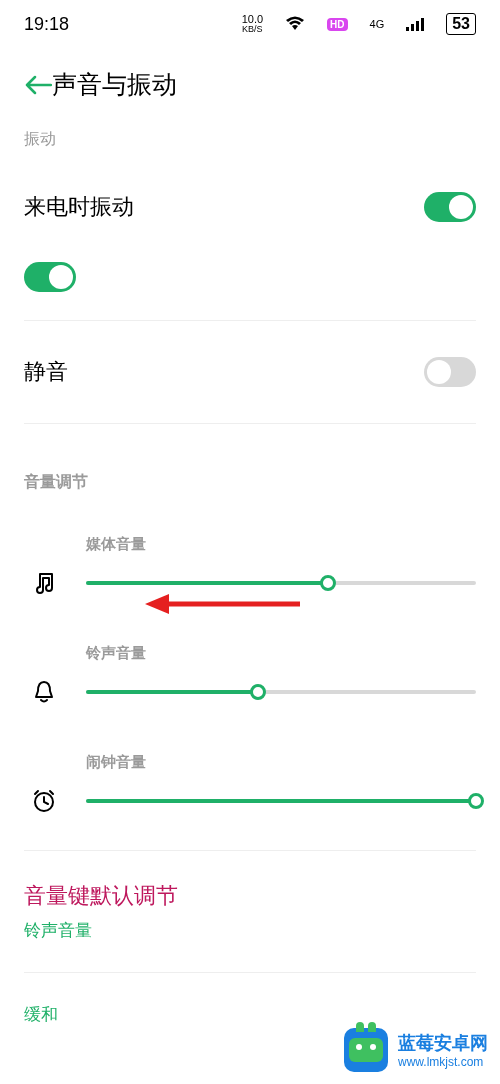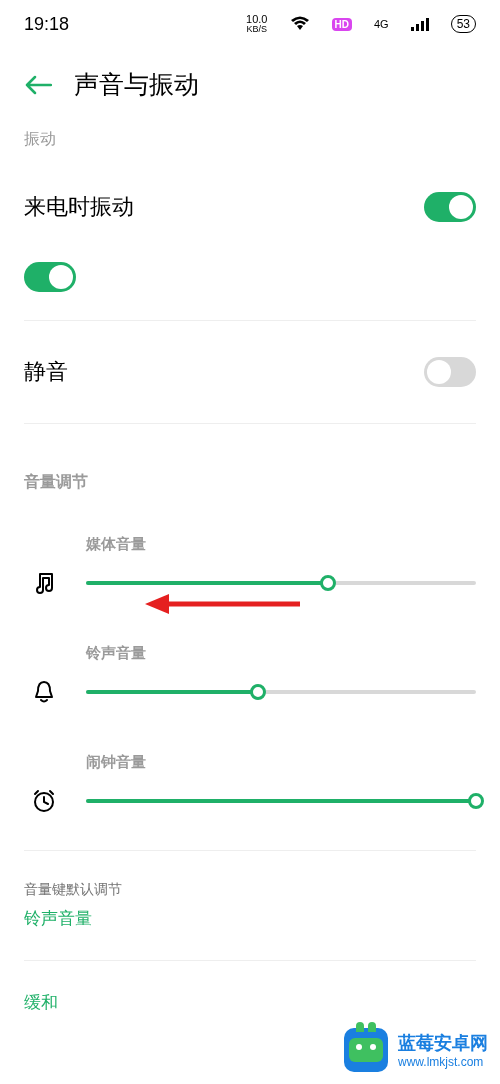--- a/index.html
+++ b/index.html
@@ -24,31 +24,30 @@
       display: flex;
       align-items: center;
       gap: 22px;
       font-size: 14px;
       justify-content: center;
     }
     .status-speed { font-size: 11px; line-height: 1; text-align: center; }
     .status-icon { display: inline-flex; align-items: center; }
     .battery-box {
       border: 1.5px solid #000;
-      border-radius: 9px;
+      border-radius: 3px;
       padding: 1px 5px;
-      font-size: 12px;
-      font-weight: 400;
+      font-size: 16px;
+      font-weight: 700;
       position: relative;
     }
     .header {
       display: flex;
       align-items: center;
       padding: 20px 24px 28px;
-      gap: 22px;
     }
     .back-btn {
       color: #1fb068;
       display: flex;
       align-items: center;
     }
     .page-title {
       font-size: 25px;
       font-weight: 500;
       color: #000;
@@ -137,22 +136,22 @@
       transform: translate(-50%, -50%);
     }
     .arrow-overlay {
       position: absolute;
       left: 145px;
       top: 592px;
       pointer-events: none;
     }
     .list-item { padding: 22px 0; }
     .list-item-title {
-      font-size: 14px;
-      color: #737373;
+      font-size: 22px;
+      color: #be185d;
       margin-bottom: 8px;
     }
     .list-item-sub {
       font-size: 17px;
       color: #1fb068;
     }
     .watermark {
       position: absolute;
       bottom: 12px;
       right: 12px;

